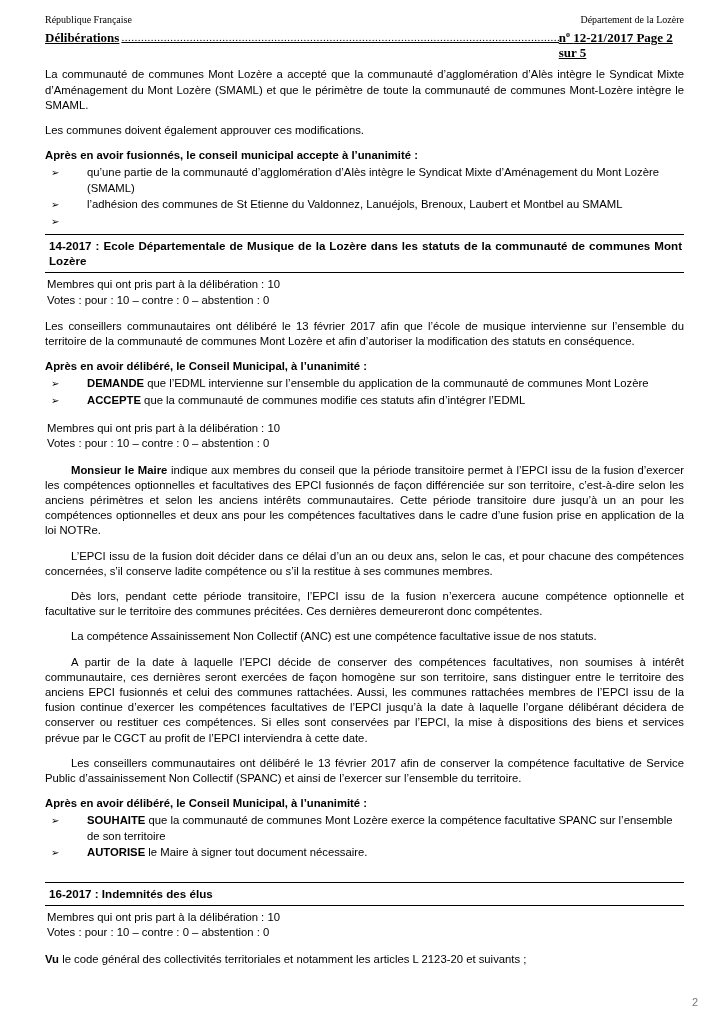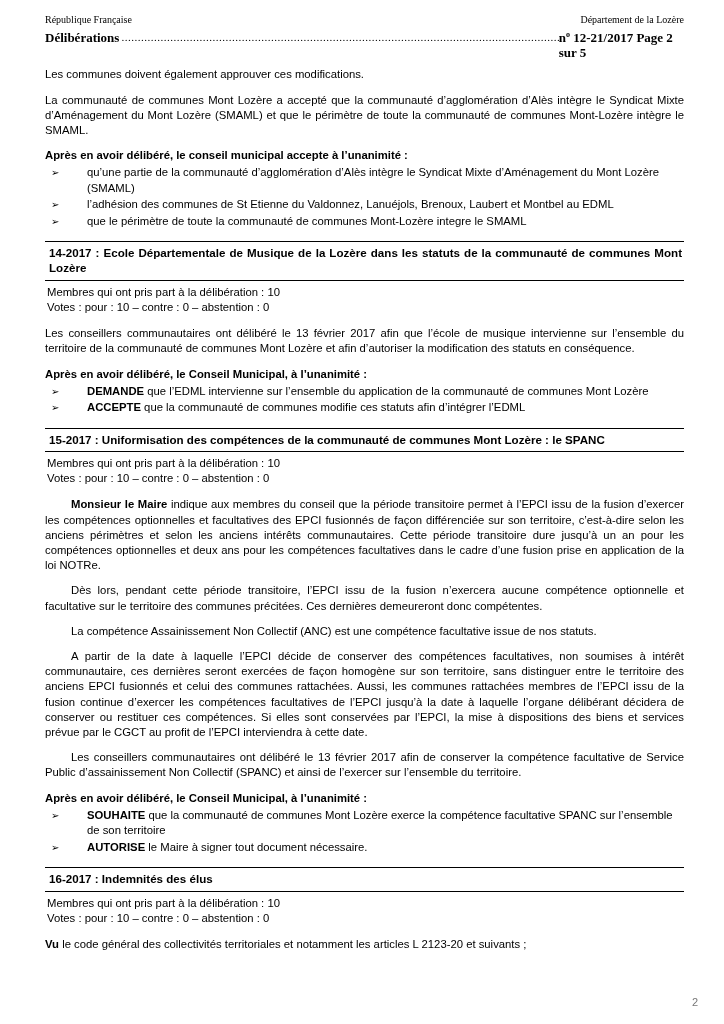--- a/index.html
+++ b/index.html
@@ -32,20 +32,21 @@
     font-weight: normal;
     line-height: 12px;
   }
   .hdr-row2 {
     display: flex;
     align-items: baseline;
     font-size: 13px;
     font-weight: bold;
     line-height: 15px;
     margin-top: 1px;
+    text-decoration: underline;
   }
   .hdr-leader {
     flex: 1 1 auto;
     overflow: hidden;
     white-space: nowrap;
     font-size: 11px;
     font-weight: normal;
     letter-spacing: 0.5px;
     padding: 0 2px;
     position: relative;
@@ -99,21 +100,21 @@
 
   
   .delib-title {
     border-top: 1.6px solid #000;
     border-bottom: 1.2px solid #000;
     padding: 3px 2px 4px 4px;
     font-size: 11.6px;
     font-weight: bold;
     line-height: 15.4px;
     text-align: justify;
-    margin-top: 12px;
+    margin-top: 21px;
   }
   .delib-title.single { text-align: left; }
   .votes-row {
     display: flex;
     justify-content: space-between;
     font-size: 11.3px;
     line-height: 15.2px;
     padding: 4px 2px 0 2px;
     margin-bottom: 11px;
     flex-direction: column;
@@ -149,36 +150,35 @@
       <span class="hdr-left-label">République Française</span>
       <span class="hdr-right-label">Département de la Lozère</span>
     </div>
     <div class="hdr-row2">
       <span>Délibérations</span>
       <span class="hdr-leader">...........................................................................................................................................................</span>
       <span><span>n</span><span class="sup">o</span>&nbsp;<span>12-21/2017 Page 2 sur 5</span></span>
     </div>
   </div>
 
+  <p class="body">La communauté de communes Mont Lozère a accepté que la communauté d’agglomération d’Alès intègre le Syndicat Mixte d’Aménagement du Mont Lozère (SMAML) et que le périmètre de toute la communauté de communes Mont-Lozère intègre le SMAML.</p>
   <p class="body">Les communes doivent également approuver ces modifications.</p>
-  <p class="body">La communauté de communes Mont Lozère a accepté que la communauté d’agglomération d’Alès intègre le Syndicat Mixte d’Aménagement du Mont Lozère (SMAML) et que le périmètre de toute la communauté de communes Mont-Lozère intègre le SMAML.</p>
-
-  <div class="lead">Après en avoir délibéré, le conseil municipal accepte à l’unanimité :</div>
+
+  <div class="lead">Après en avoir fusionnés, le conseil municipal accepte à l’unanimité :</div>
   <ul class="bullets">
     <li>
       <span class="bullet-glyph">➢</span>
       <span>qu’une partie de la communauté d’agglomération d’Alès intègre le Syndicat Mixte d’Aménagement du Mont Lozère (SMAML)</span>
     </li>
     <li>
       <span class="bullet-glyph">➢</span>
-      <span>l’adhésion des communes de St Etienne du Valdonnez, Lanuéjols, Brenoux, Laubert et Montbel au EDML</span>
-    </li>
-    <li>
-      <span class="bullet-glyph">➢</span>
-      <span>que le périmètre de toute la communauté de communes Mont-Lozère integre le SMAML</span>
+      <span>l’adhésion des communes de St Etienne du Valdonnez, Lanuéjols, Brenoux, Laubert et Montbel au SMAML</span>
+    </li>
+    <li>
+      <span class="bullet-glyph">➢</span>
     </li>
   </ul>
 
   <div class="delib-title">14-2017 : Ecole Départementale de Musique de la Lozère dans les statuts de la communauté de communes Mont Lozère</div>
   <div class="votes-row">
     <span>Membres qui ont pris part à la délibération : 10</span>
     <span>Votes : pour : 10 – contre : 0 – abstention : 0</span>
   </div>
 
   <p class="body">Les conseillers communautaires ont délibéré le 13 février 2017 afin que l’école de musique intervienne sur l’ensemble du territoire de la communauté de communes Mont Lozère et afin d’autoriser la modification des statuts en conséquence.</p>
@@ -188,27 +188,27 @@
     <li>
       <span class="bullet-glyph">➢</span>
       <b>DEMANDE</b><span> que l’EDML intervienne sur l’ensemble du application de la communauté de communes Mont Lozère</span>
     </li>
     <li>
       <span class="bullet-glyph">➢</span>
       <b>ACCEPTE</b><span> que la communauté de communes modifie ces statuts afin d’intégrer l’EDML</span>
     </li>
   </ul>
 
-  <div class="delib-title single">15-2017 : Uniformisation des compétences de la communauté de communes Mont Lozère : le SPANC</div>
   <div class="votes-row">
     <span>Membres qui ont pris part à la délibération : 10</span>
     <span>Votes : pour : 10 – contre : 0 – abstention : 0</span>
   </div>
 
   <p class="body indent"><b>Monsieur le Maire</b><span> indique aux membres du conseil que la période transitoire permet à l’EPCI issu de la fusion d’exercer les compétences optionnelles et facultatives des EPCI fusionnés de façon différenciée sur son territoire, c’est-à-dire selon les anciens périmètres et selon les anciens intérêts communautaires. Cette période transitoire dure jusqu’à un an pour les compétences optionnelles et deux ans pour les compétences facultatives dans le cadre d’une fusion prise en application de la loi NOTRe.</span></p>
+  <p class="body indent">L’EPCI issu de la fusion doit décider dans ce délai d’un an ou deux ans, selon le cas, et pour chacune des compétences concernées, s’il conserve ladite compétence ou s’il la restitue à ses communes membres.</p>
   <p class="body indent">Dès lors, pendant cette période transitoire, l’EPCI issu de la fusion n’exercera aucune compétence optionnelle et facultative sur le territoire des communes précitées. Ces dernières demeureront donc compétentes.</p>
   <p class="body indent">La compétence Assainissement Non Collectif (ANC) est une compétence facultative issue de nos statuts.</p>
   <p class="body indent">A partir de la date à laquelle l’EPCI décide de conserver des compétences facultatives, non soumises à intérêt communautaire, ces dernières seront exercées de façon homogène sur son territoire, sans distinguer entre le territoire des anciens EPCI fusionnés et celui des communes rattachées. Aussi, les communes rattachées membres de l’EPCI issu de la fusion continue d’exercer les compétences facultatives de l’EPCI jusqu’à la date à laquelle l’organe délibérant décidera de conserver ou restituer ces compétences. Si elles sont conservées par l’EPCI, la mise à dispositions des biens et services prévue par le CGCT au profit de l’EPCI interviendra à cette date.</p>
   <p class="body indent">Les conseillers communautaires ont délibéré le 13 février 2017 afin de conserver la compétence facultative de Service Public d’assainissement Non Collectif (SPANC) et ainsi de l’exercer sur l’ensemble du territoire.</p>
 
   <div class="lead">Après en avoir délibéré, le Conseil Municipal, à l’unanimité :</div>
   <ul class="bullets">
     <li>
       <span class="bullet-glyph">➢</span>
       <b>SOUHAITE</b><span> que la communauté de communes Mont Lozère exerce la compétence facultative SPANC sur l’ensemble de son territoire</span>

